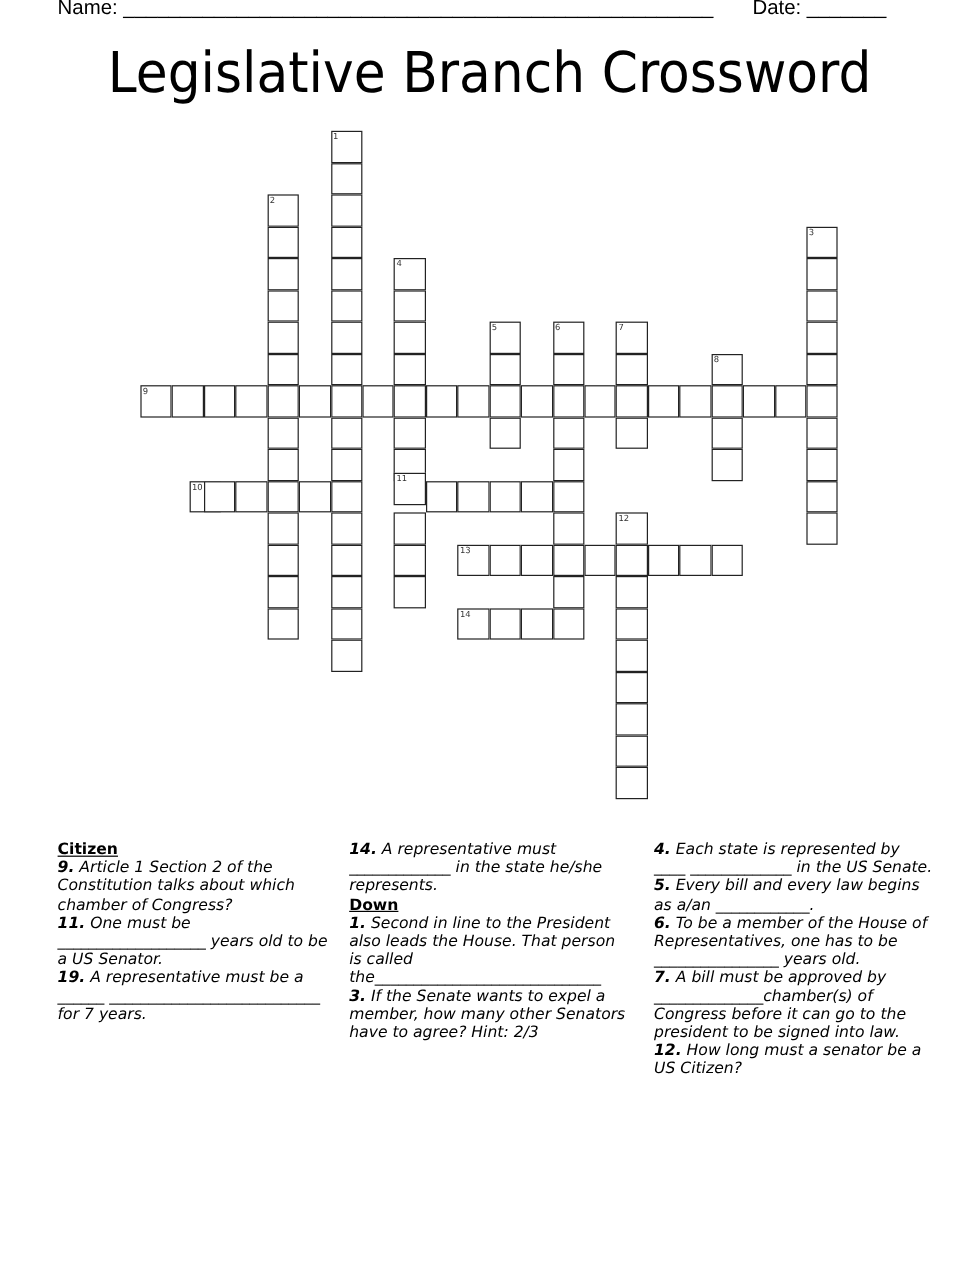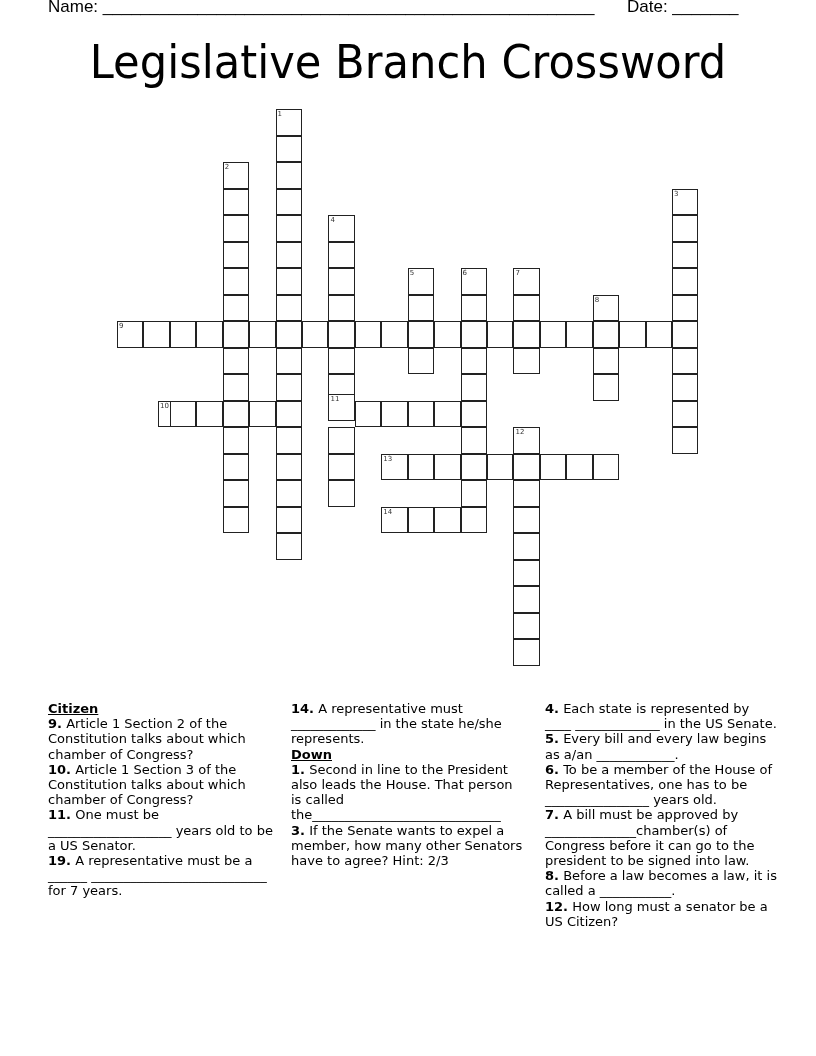--- a/index.html
+++ b/index.html
@@ -6,21 +6,21 @@
   body { width: 816px; height: 1056px; position: relative; overflow: hidden; font-family: "DejaVu Sans", sans-serif; color: #000; }
   .header { position: absolute; top: -3px; left: 48px; width: 700px; font-family: "Liberation Sans", sans-serif; font-size: 17px; }
   .header .name { position: absolute; left: 0; top: 0; }
   .header .date { position: absolute; left: 579px; top: 0; }
   .title { position: absolute; top: 34px; left: 0; width: 816px; text-align: center; font-family: "DejaVu Sans", sans-serif; font-size: 47px; letter-spacing: 0px; transform: scaleX(0.92); transform-origin: 408px 0; }
   .grid { position: absolute; left: 117px; top: 109px; width: 600px; height: 560px; }
   .cell { position: absolute; width: 26.43px; height: 26.5px; box-sizing: border-box; border: 1.3px solid #222; background: #fff; }
   .num { position: absolute; font-family: "DejaVu Sans", sans-serif; font-size: 7px; left: 1px; top: 0px; color: #333; }
   .clues { position: absolute; top: 701px; font-family: "DejaVu Sans", sans-serif; font-size: 13px; line-height: 15.2px; }
   .clues .col { position: absolute; top: 0; width: 232px; }
-  .clue { margin: 0; }
+  .clue { margin: 0; font-style: italic; }
   .clue b { font-weight: bold; }
   .sect { font-weight: bold; text-decoration: underline; }
 </style>
 </head>
 <body>
 
 <div class="header">
   <span class="name">Name: ____________________________________________________</span>
   <span class="date">Date: _______</span>
 </div>
@@ -170,31 +170,29 @@
       <span class="num">14</span>
     </div>
     <div class="cell" style="left: 290.73px; top: 397.5px;"></div>
     <div class="cell" style="left: 317.16px; top: 397.5px;"></div>
   </div>
 
 <div class="clues">
   <div class="col" style="left:48px;">
     <div class="sect">Citizen</div>
     <div class="clue"><b>9.</b> <span>Article 1 Section 2 of the Constitution talks about which chamber of Congress?</span></div>
-    <div class="clue"><b>10.</b> <span>Article 1 Section 3 of the Constitution talks about which chamber of Congress?</span></div>
     <div class="clue"><b>11.</b> <span>One must be ___________________ years old to be a US Senator.</span></div>
     <div class="clue"><b>19.</b> <span>A representative must be a ______ ___________________________ for 7 years.</span></div>
   </div>
   <div class="col" style="left:291px;">
     <div class="clue"><b>14.</b> <span>A representative must _____________ in the state he/she represents.</span></div>
     <div class="sect">Down</div>
     <div class="clue"><b>1.</b> <span>Second in line to the President also leads the House. That person is called the_____________________________</span></div>
     <div class="clue"><b>3.</b> <span>If the Senate wants to expel a member, how many other Senators have to agree? Hint: 2/3</span></div>
   </div>
   <div class="col" style="left:533px;margin-left:12px;">
     <div class="clue"><b>4.</b> <span>Each state is represented by ____ _____________ in the US Senate.</span></div>
     <div class="clue"><b>5.</b> <span>Every bill and every law begins as a/an ____________.</span></div>
     <div class="clue"><b>6.</b> <span>To be a member of the House of Representatives, one has to be ________________ years old.</span></div>
     <div class="clue"><b>7.</b> <span>A bill must be approved by ______________chamber(s) of Congress before it can go to the president to be signed into law.</span></div>
-    <div class="clue"><b>8.</b> <span>Before a law becomes a law, it is called a ___________.</span></div>
     <div class="clue"><b>12.</b> <span>How long must a senator be a US Citizen?</span></div>
   </div>
 </div>
 
 </body></html>

